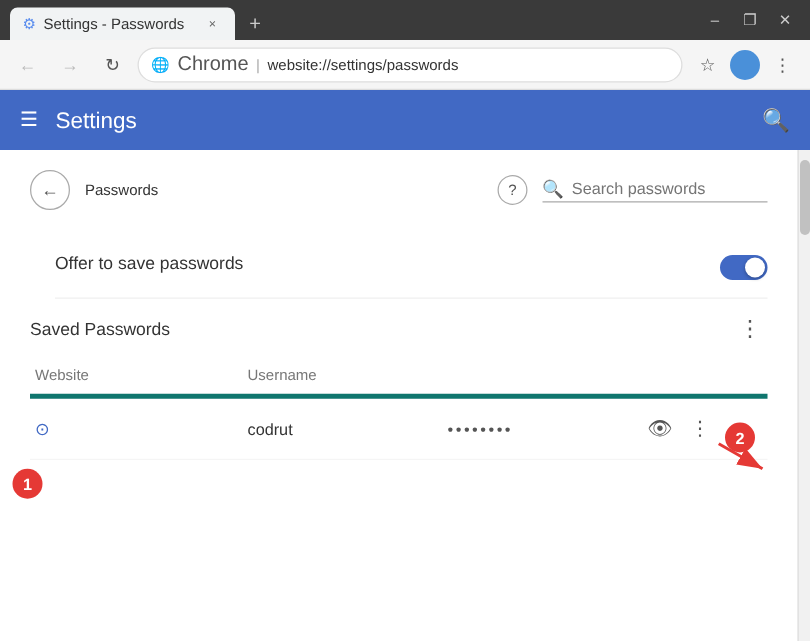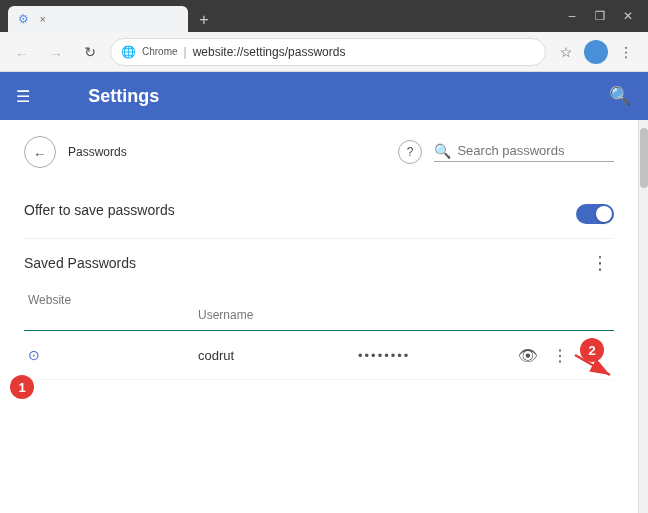--- a/index.html
+++ b/index.html
@@ -94,21 +94,21 @@
       background: #fff;
       border: 1px solid #ddd;
       border-radius: 14px;
       display: flex;
       align-items: center;
       padding: 0 10px;
       gap: 6px;
       font-size: 13px;
       color: #333;
     }
-    .url-scheme { color: #555; font-size: 10px; }
+    .url-scheme { color: #555; font-size: 16px; }
     .url-text { color: #333; font-size: 12px; }
     .url-icon { color: #555; font-size: 12px; }
     .address-actions {
       display: flex;
       gap: 4px;
       align-items: center;
     }
     .addr-btn {
       width: 28px; height: 28px;
       display: flex; align-items: center; justify-content: center;
@@ -130,21 +130,21 @@
     
     .settings-header {
       background: #4169c4;
       height: 48px;
       display: flex;
       align-items: center;
       padding: 0 16px;
       gap: 14px;
     }
     .hamburger { color: #fff; font-size: 16px; cursor: pointer; }
-    .settings-title { color: #fff; font-size: 18px; font-weight: 700; flex: 1; margin-left: 44px; }
+    .settings-title { color: #fff; font-size: 18px; font-weight: 400; flex: 1; }
     .search-icon-white { color: #fff; font-size: 18px; cursor: pointer; }
 
     
     .content-area {
       display: flex;
       height: calc(513px - 32px - 40px - 48px);
       overflow: hidden;
     }
 
     .main-content {
@@ -218,20 +218,21 @@
       background: transparent;
       width: 130px;
     }
 
     
     .setting-row {
       display: flex;
       align-items: flex-start;
       padding: 14px 0;
       border-bottom: 1px solid #f0f0f0;
+      margin-left: 20px;
     }
     .setting-text { flex: 1; }
     .setting-label { font-size: 14px; color: #333; }
     .setting-desc { font-size: 12px; color: #666; margin-top: 4px; line-height: 1.5; max-width: 500px; }
 
     .toggle {
       width: 38px; height: 20px;
       background: #4169c4;
       border-radius: 10px;
       position: relative;
@@ -277,25 +278,25 @@
       border-radius: 50%;
     }
 
     
     .passwords-table {
       width: 100%;
     }
     .table-header-row {
       display: flex;
       padding: 8px 0;
-      border-bottom: 1px solid #0f766e;
+      border-bottom: 4px solid #0f766e;
       justify-content: flex-end;
     }
     .col-website { width: 170px; }
-    .col-username { width: 160px; margin-top: 15px; }
+    .col-username { width: 160px; }
     .col-password { width: 160px; }
     .col-actions { flex: 1; }
     .th { font-size: 12px; color: #777; padding: 0 4px; }
 
     .table-data-row {
       display: flex;
       align-items: center;
       padding: 10px 0;
       border-bottom: 1px solid #f5f5f5;
     }
@@ -312,20 +313,21 @@
       cursor: pointer; border-radius: 50%;
     }
   </style>
 </head>
 <body>
 
 <div class="title-bar">
   <div class="tab-area">
     <div class="tab">
       <span class="tab-icon">⚙</span>
+      <span class="tab-title">Settings - Passwords</span>
       <span class="tab-close">×</span>
     </div>
     <div class="new-tab-btn">+</div>
   </div>
   <div class="window-controls">
     <div class="win-btn">–</div>
     <div class="win-btn">❐</div>
     <div class="win-btn close">✕</div>
   </div>
 </div>

